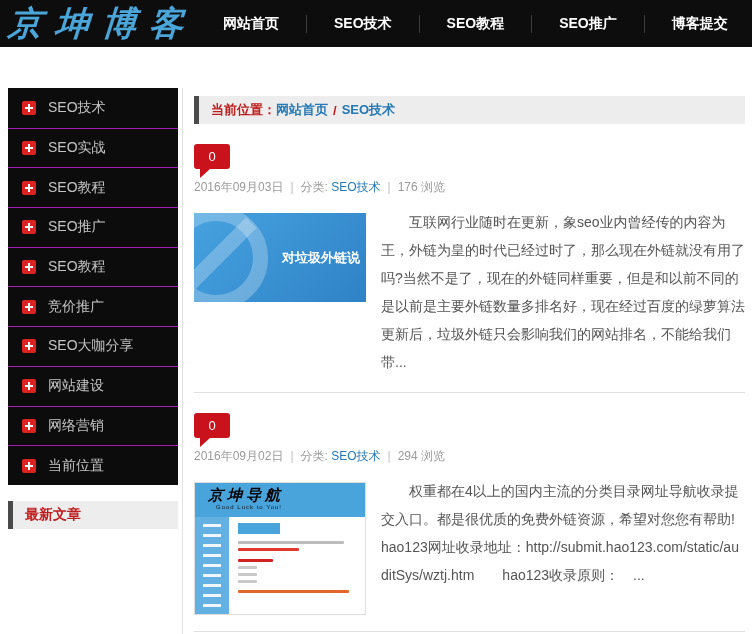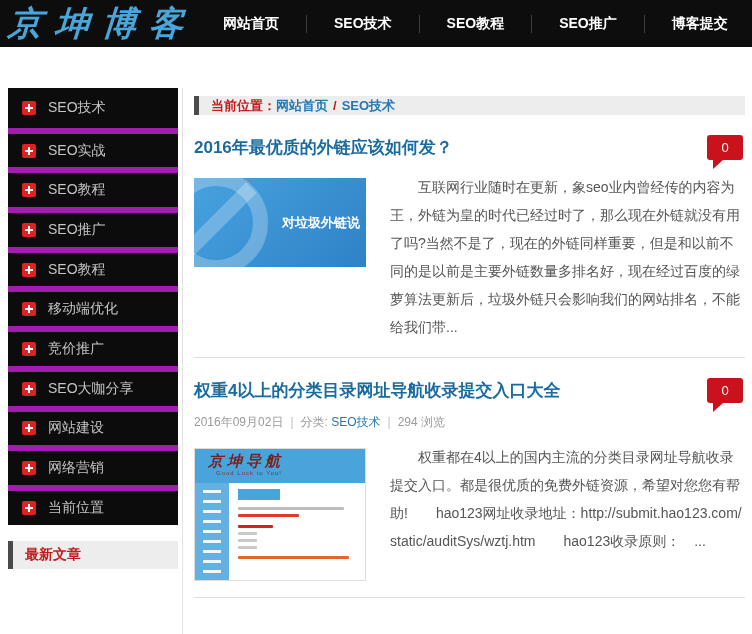--- a/index.html
+++ b/index.html
@@ -19,33 +19,33 @@
   
   .layout { display:flex; align-items:stretch; margin-top:41px; padding-left:8px;
     min-height:546px; }
   .side-col { width:170px; flex:0 0 170px; }
   .main-col { flex:1; border-left:1px solid #e3e3e3; margin-left:4px;
     padding:0 7px 0 11px; }
 
   
   .side-menu { background:#0c0c0c; }
   .side-item { height:39.7px; display:flex; align-items:center; padding-left:14px;
-    border-top:6px solid #a21caf; cursor:pointer; }
+    border-top:1px solid #a21caf; cursor:pointer; }
   .side-item:first-child { border-top:none; }
   .plus-icon { width:14px; height:14px; background:#dd2222; border-radius:2px;
     margin-right:12px; position:relative; flex:0 0 14px; }
   .plus-icon::before { content:""; position:absolute; left:3px; top:6px; width:8px; height:2px; background:#fff; }
   .plus-icon::after  { content:""; position:absolute; left:6px; top:3px; width:2px; height:8px; background:#fff; }
   .side-label { color:#c4c4c4; font-size:14px; }
   .widget-head { margin-top:16px; height:28px; background:#ededed;
     border-left:5px solid #4a4a4a; display:flex; align-items:center;
     padding:0 12px; font-size:14px; font-weight:bold; color:#c01e1e; }
 
   
-  .breadcrumb { margin-top:8px; height:19px; background:#ededed;
+  .breadcrumb { margin-top:8px; height:28px; background:#ededed;
     border-left:5px solid #4a4a4a; display:flex; align-items:center;
     padding:0 12px; font-size:13px; font-weight:bold; white-space:pre; }
   .crumb-prefix { color:#c01e1e; }
   .crumb-link { color:#2478b4; cursor:pointer; }
   .crumb-sep { color:#c01e1e; padding:0 5px; }
 
   
   .article { padding-top:20px; }
   .article.bordered { border-bottom:1px solid #e0e0e0; padding-bottom:16px; }
   .a-head { display:flex; justify-content:space-between; align-items:flex-start; }
@@ -53,41 +53,41 @@
     line-height:26px; max-width:640px; }
   .badge { position:relative; min-width:36px; height:25px; background:#c9121c;
     border-radius:3px; color:#fff; font-size:13px; display:flex; align-items:center;
     justify-content:center; padding:0 4px; cursor:pointer; flex:0 0 auto; margin-right:2px; }
   .badge::after { content:""; position:absolute; top:100%; left:6px;
     border-top:9px solid #c9121c; border-right:10px solid transparent; }
   .a-meta { margin-top:10px; font-size:12px; color:#9a9a9a; }
   .a-meta .sep { margin:0 7px; color:#c0c0c0; }
   .a-meta .cat { color:#2478b4; cursor:pointer; }
   .a-body { margin-top:17px; display:flex; align-items:flex-start; }
-  .excerpt { flex:1; margin-left:24px; font-size:14px; line-height:28px;
+  .excerpt { flex:1; margin-left:15px; font-size:14px; line-height:28px;
     color:#555; text-indent:2em; margin-top:-5px; word-break:break-all; }
 
   
   .thumb { flex:0 0 172px; cursor:pointer; position:relative; overflow:hidden; }
   .thumb-no { width:172px; height:89px;
     background:linear-gradient(135deg,#47a2df 0%,#2e82c6 100%); }
   .no-circle { position:absolute; left:-30px; top:50%; transform:translateY(-50%);
     width:104px; height:104px; border:15px solid rgba(255,255,255,.25);
     border-radius:50%; }
   .no-circle::after { content:""; position:absolute; left:50%; top:50%;
     width:15px; height:100px; background:rgba(255,255,255,.25);
     transform:translate(-50%,-50%) rotate(45deg); }
   .no-text { position:absolute; right:6px; top:50%; transform:translateY(-50%);
     display:flex; color:#fff; white-space:nowrap;gap:20px; }
   .no-text .small { font-size:13px; font-weight:bold; }
   .no-text .big { font-size:36px; font-weight:900; line-height:1; letter-spacing:-1px; }
 
   
   .thumb-site { width:172px; height:133px; background:#fff; border:1px solid #dedede; }
-  .ts-head { height:34px; background:#4aa4dc; color:#7f1d1d; padding:3px 8px 0 13px; }
+  .ts-head { height:34px; background:#4aa4dc; color:#000000; padding:3px 8px 0 13px; }
   .ts-logo { display:block; font-size:15px; font-weight:bold; font-style:italic;
     letter-spacing:4px; line-height:18px; }
   .ts-sub { display:block; font-size:6px; opacity:.85; margin-left:8px; letter-spacing:1px; }
   .ts-body { display:flex; height:97px; }
   .ts-nav { width:34px; background:#62b1e2; padding-top:7px; display:flex;
     flex-direction:column; gap:7px; align-items:center; }
   .ts-nav i { display:block; width:18px; height:3px; background:rgba(255,255,255,.9); }
   .ts-content { flex:1; padding:6px 9px 0 9px; }
   .ts-btn { width:42px; height:11px; background:#4aa4dc; margin-bottom:7px; }
   .bar { height:3px; border-radius:1px; margin:4px 0; }
@@ -134,24 +134,20 @@
       <div class="side-item">
           <span class="plus-icon"></span>
           <span class="side-label">SEO推广</span>
         </div>
       <div class="side-item">
           <span class="plus-icon"></span>
           <span class="side-label">SEO教程</span>
         </div>
       <div class="side-item">
           <span class="plus-icon"></span>
-          <span class="side-label">移动端优化</span>
-        </div>
-      <div class="side-item">
-          <span class="plus-icon"></span>
           <span class="side-label">竞价推广</span>
         </div>
       <div class="side-item">
           <span class="plus-icon"></span>
           <span class="side-label">SEO大咖分享</span>
         </div>
       <div class="side-item">
           <span class="plus-icon"></span>
           <span class="side-label">网站建设</span>
         </div>
@@ -168,37 +164,38 @@
   </div>
 
   <div class="main-col">
 
     <div class="breadcrumb">
       <span class="crumb-prefix">当前位置：</span><span class="crumb-link">网站首页</span><span class="crumb-sep">/</span><span class="crumb-link">SEO技术</span>
     </div>
 
     <div class="article bordered">
       <div class="a-head">
-        <div class="a-title">2016年最优质的外链应该如何发？</div>
         <div class="badge">0</div>
+      </div>
+      <div class="a-meta">
+        <span>2016年09月03日</span><span class="sep">|</span><span>分类:</span> <span class="cat">SEO技术</span><span class="sep">|</span><span>176 浏览</span>
       </div>
       <div class="a-body">
         <div class="thumb thumb-no">
           <div class="no-circle"></div>
           <div class="no-text">
             <span class="small">对垃圾外链说</span>
           </div>
         </div>
         <p class="excerpt">互联网行业随时在更新，象seo业内曾经传的内容为王，外链为皇的时代已经过时了，那么现在外链就没有用了吗?当然不是了，现在的外链同样重要，但是和以前不同的是以前是主要外链数量多排名好，现在经过百度的绿萝算法更新后，垃圾外链只会影响我们的网站排名，不能给我们带...</p>
       </div>
     </div>
 
     <div class="article bordered">
       <div class="a-head">
-        <div class="a-title">权重4以上的分类目录网址导航收录提交入口大全</div>
         <div class="badge">0</div>
       </div>
       <div class="a-meta">
         <span>2016年09月02日</span><span class="sep">|</span><span>分类:</span> <span class="cat">SEO技术</span><span class="sep">|</span><span>294 浏览</span>
       </div>
       <div class="a-body">
         <div class="thumb thumb-site">
           <div class="ts-head">
             <span class="ts-logo">京坤导航</span>
             <span class="ts-sub">Good Luck to You!</span>

